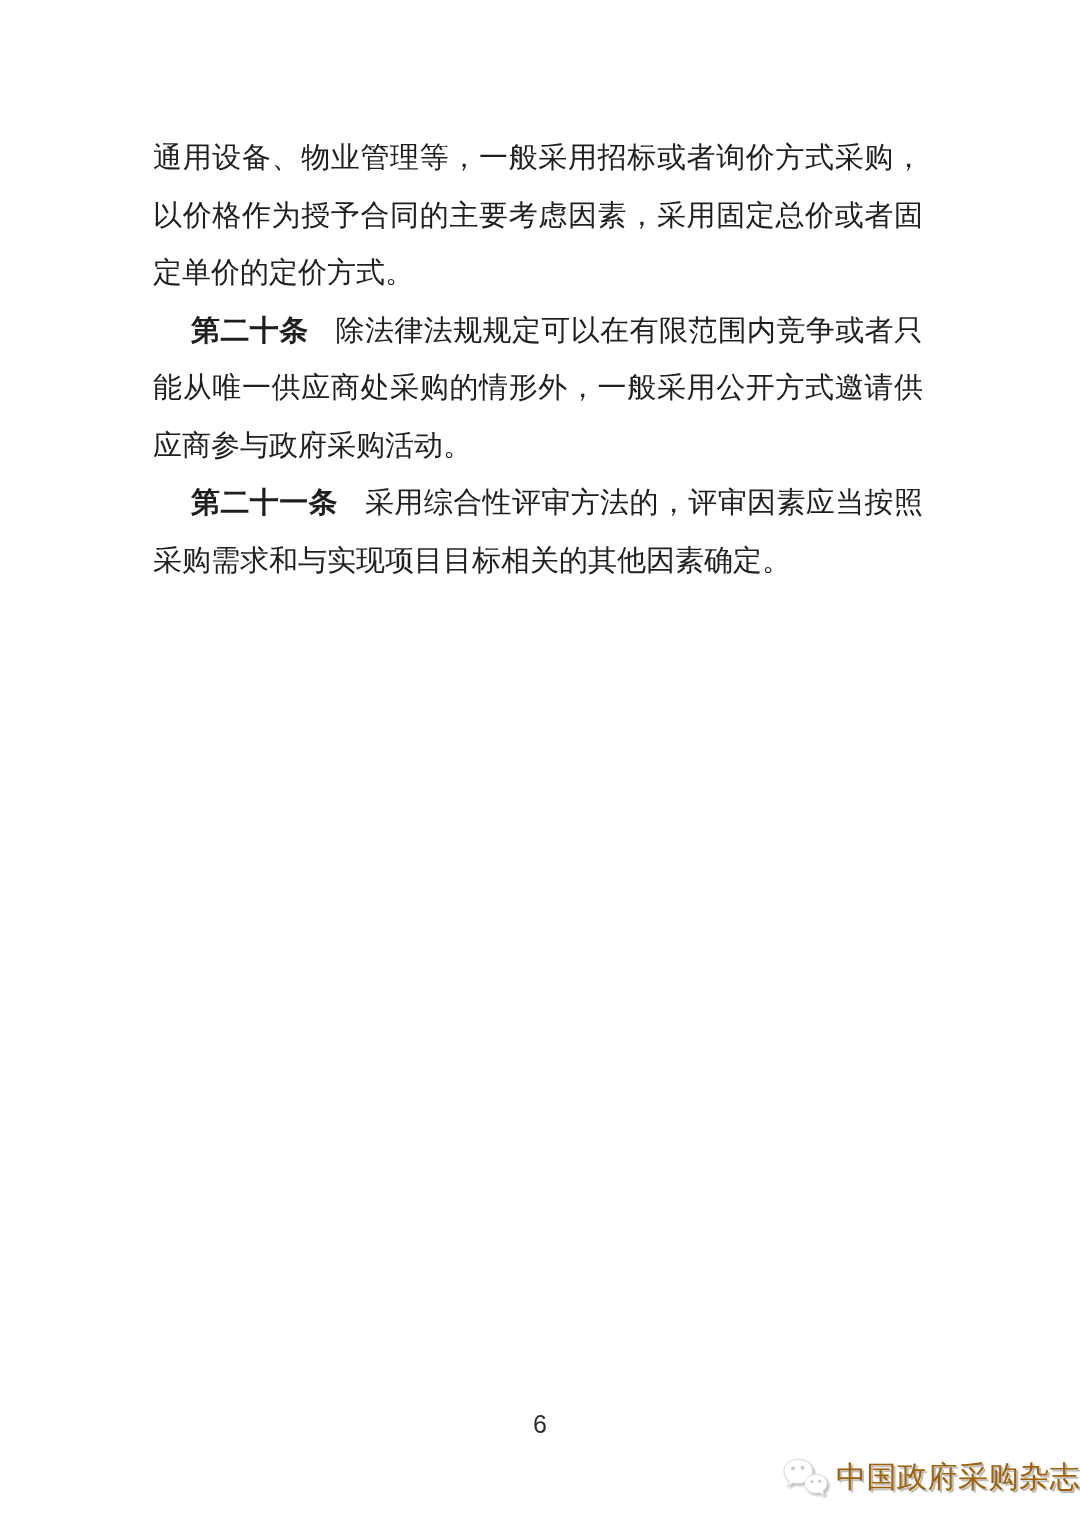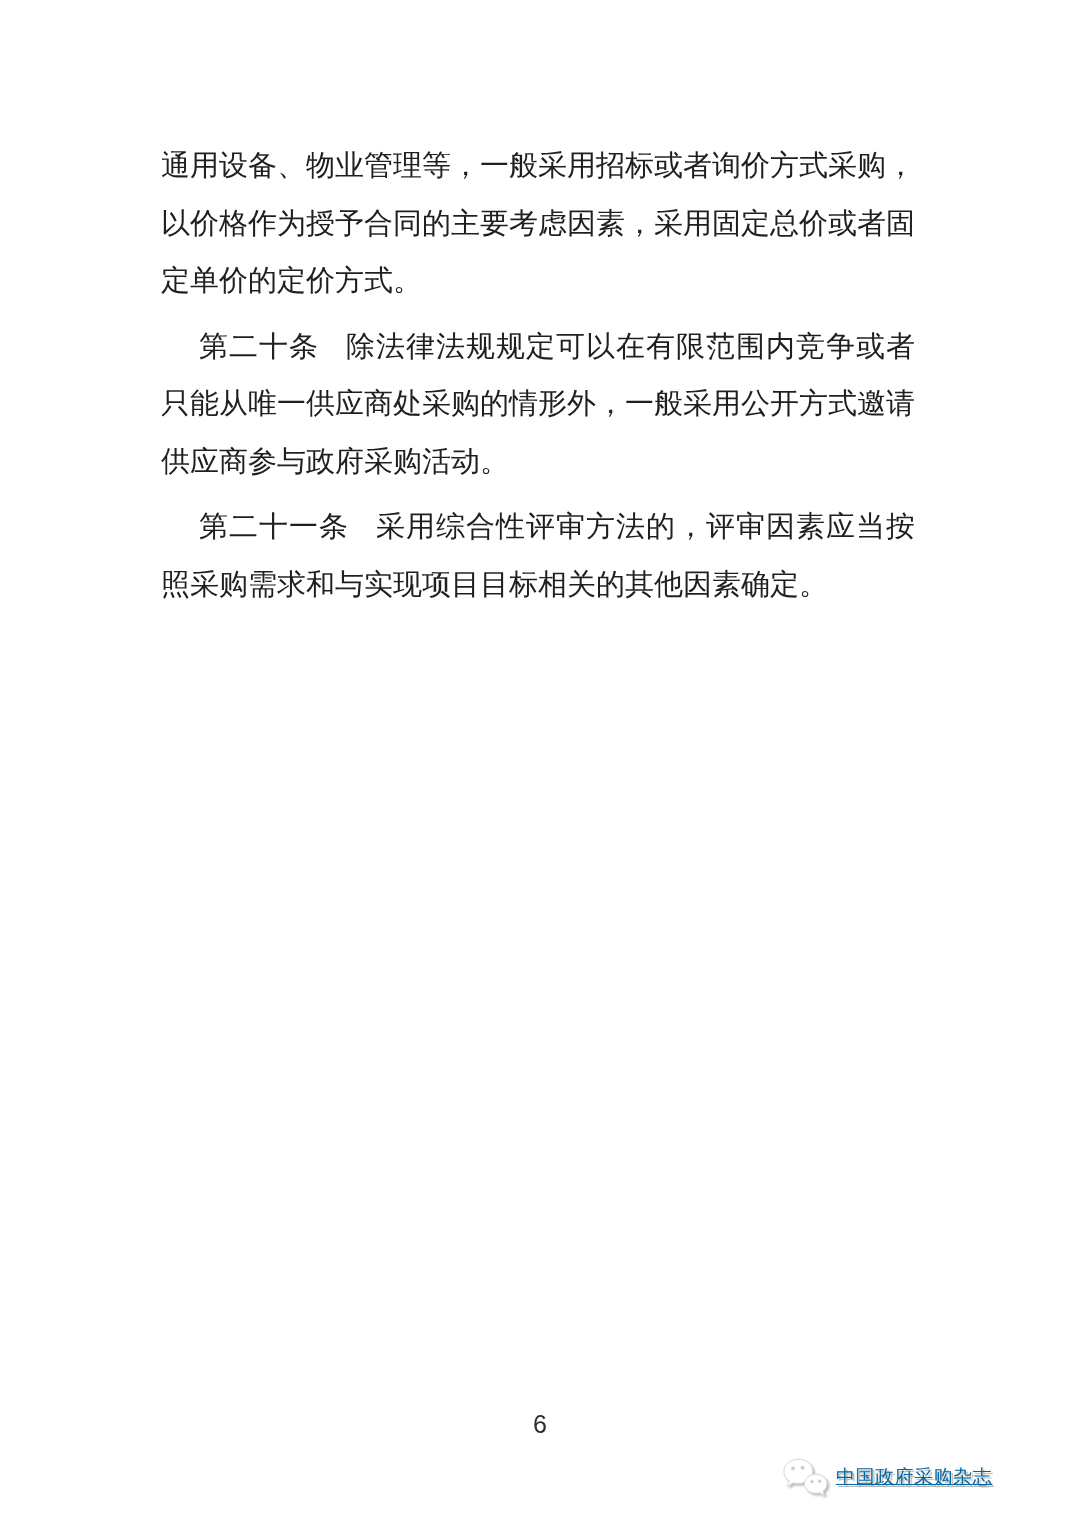--- a/index.html
+++ b/index.html
@@ -16,24 +16,24 @@
     position: absolute;
     left: 153px;
     top: 129px;
     width: 770px;
     font-size: 29px;
     line-height: 57.5px;
     color: #1f1f1f;
     text-align: justify;
     text-justify: inter-character;
   }
-  .para { margin: 8px; }
+  .para { margin: 0; }
   .para.indent { text-indent: 38px; }
   .article-lead {
-    font-weight: normal;
+    font-weight: bold;
     margin-right: 27px;
   }
   .page-number {
     position: absolute;
     top: 1410px;
     left: 0;
     width: 100%;
     text-align: center;
     font-size: 25px;
     color: #2b2b33;
@@ -49,27 +49,26 @@
     gap: 8px;
   }
   .watermark-icon {
     width: 46px;
     height: 41px;
     filter: drop-shadow(2px 2px 1px #bdbdbd);
   }
   .watermark-icon .bubble { fill: #ffffff; stroke: #d6d6d6; stroke-width: 1; }
   .watermark-icon .eye { fill: #cccccc; }
   .watermark-label {
-    font-size: 19px;
+    font-size: 30px;
     letter-spacing: 0.5px;
-    color: #0369a1;
+    color: #a16207;
     font-family: "Liberation Sans", "DejaVu Sans", sans-serif;
     text-shadow: 2px 2px 1px #b5b5b5, -0.5px -0.5px 0 #efefef;
     white-space: nowrap;
-    text-decoration: underline;
   }
 </style>
 </head>
 <body>
 
 <div class="page">
 
   <div class="content">
 
     <p class="para"><span>通用设备、物业管理等，一般采用招标或者询价方式采购，以价格作为授予合同的主要考虑因素，采用固定总价或者固定单价的定价方式。</span></p>

